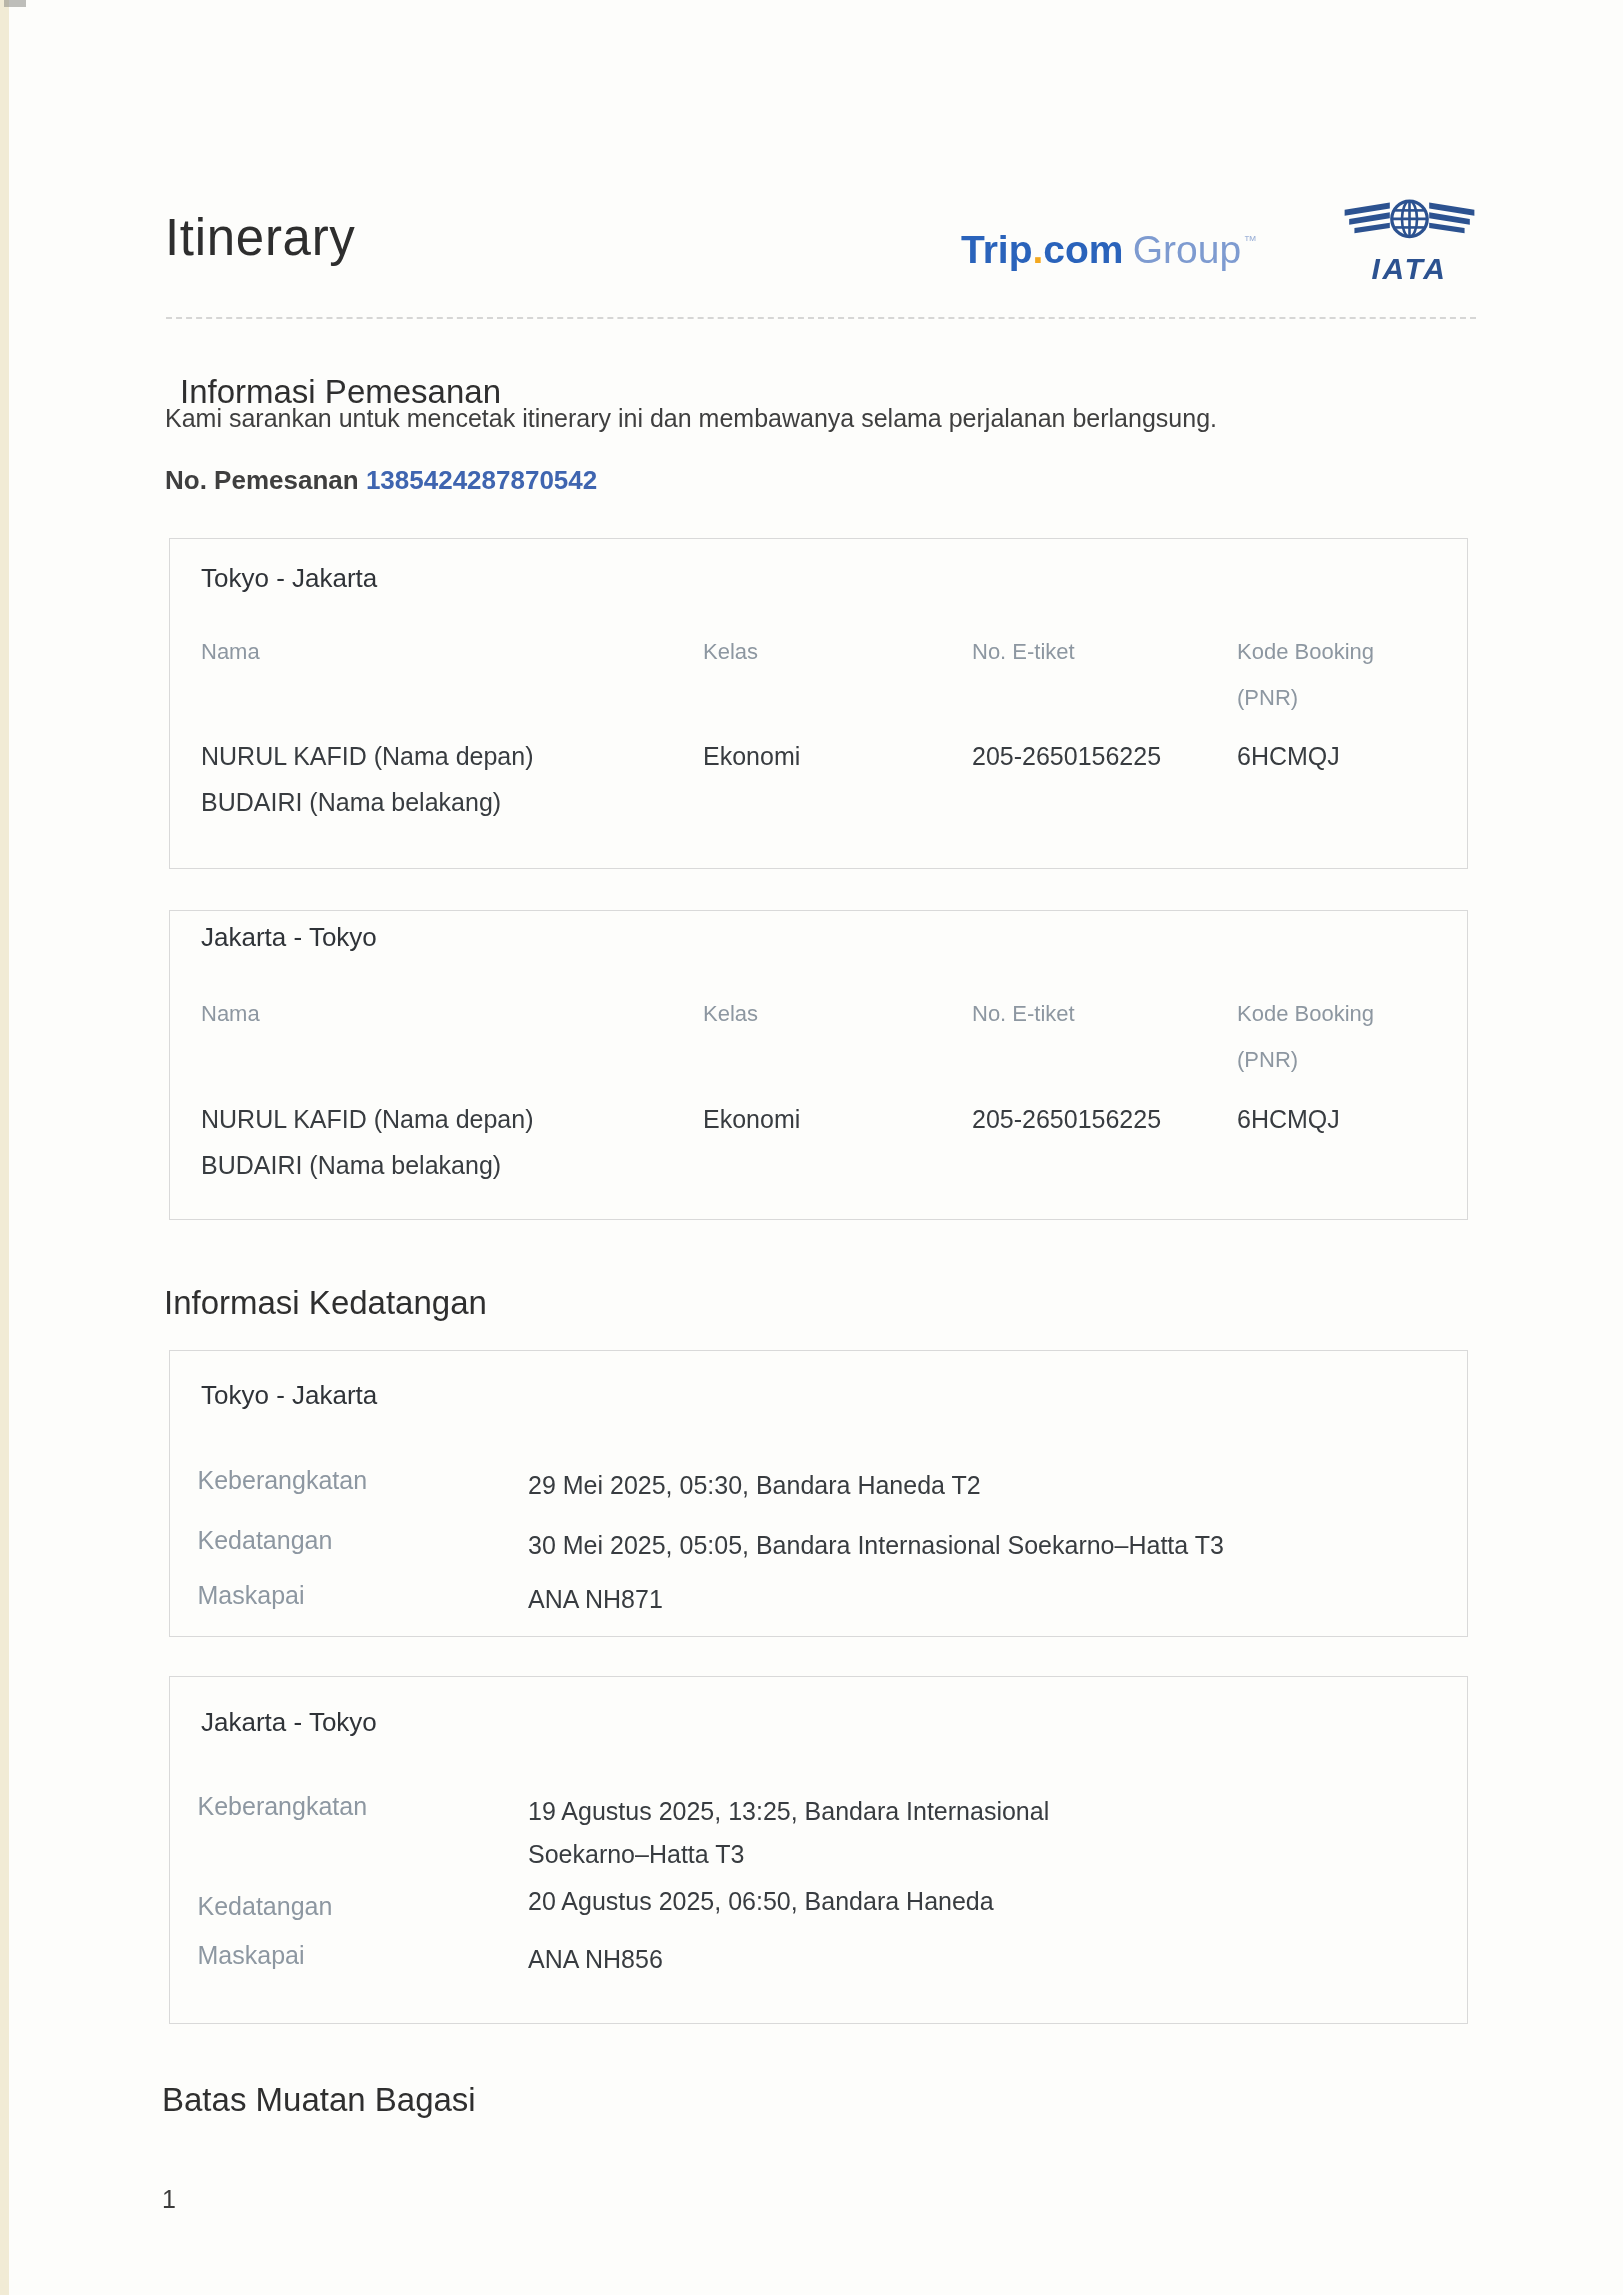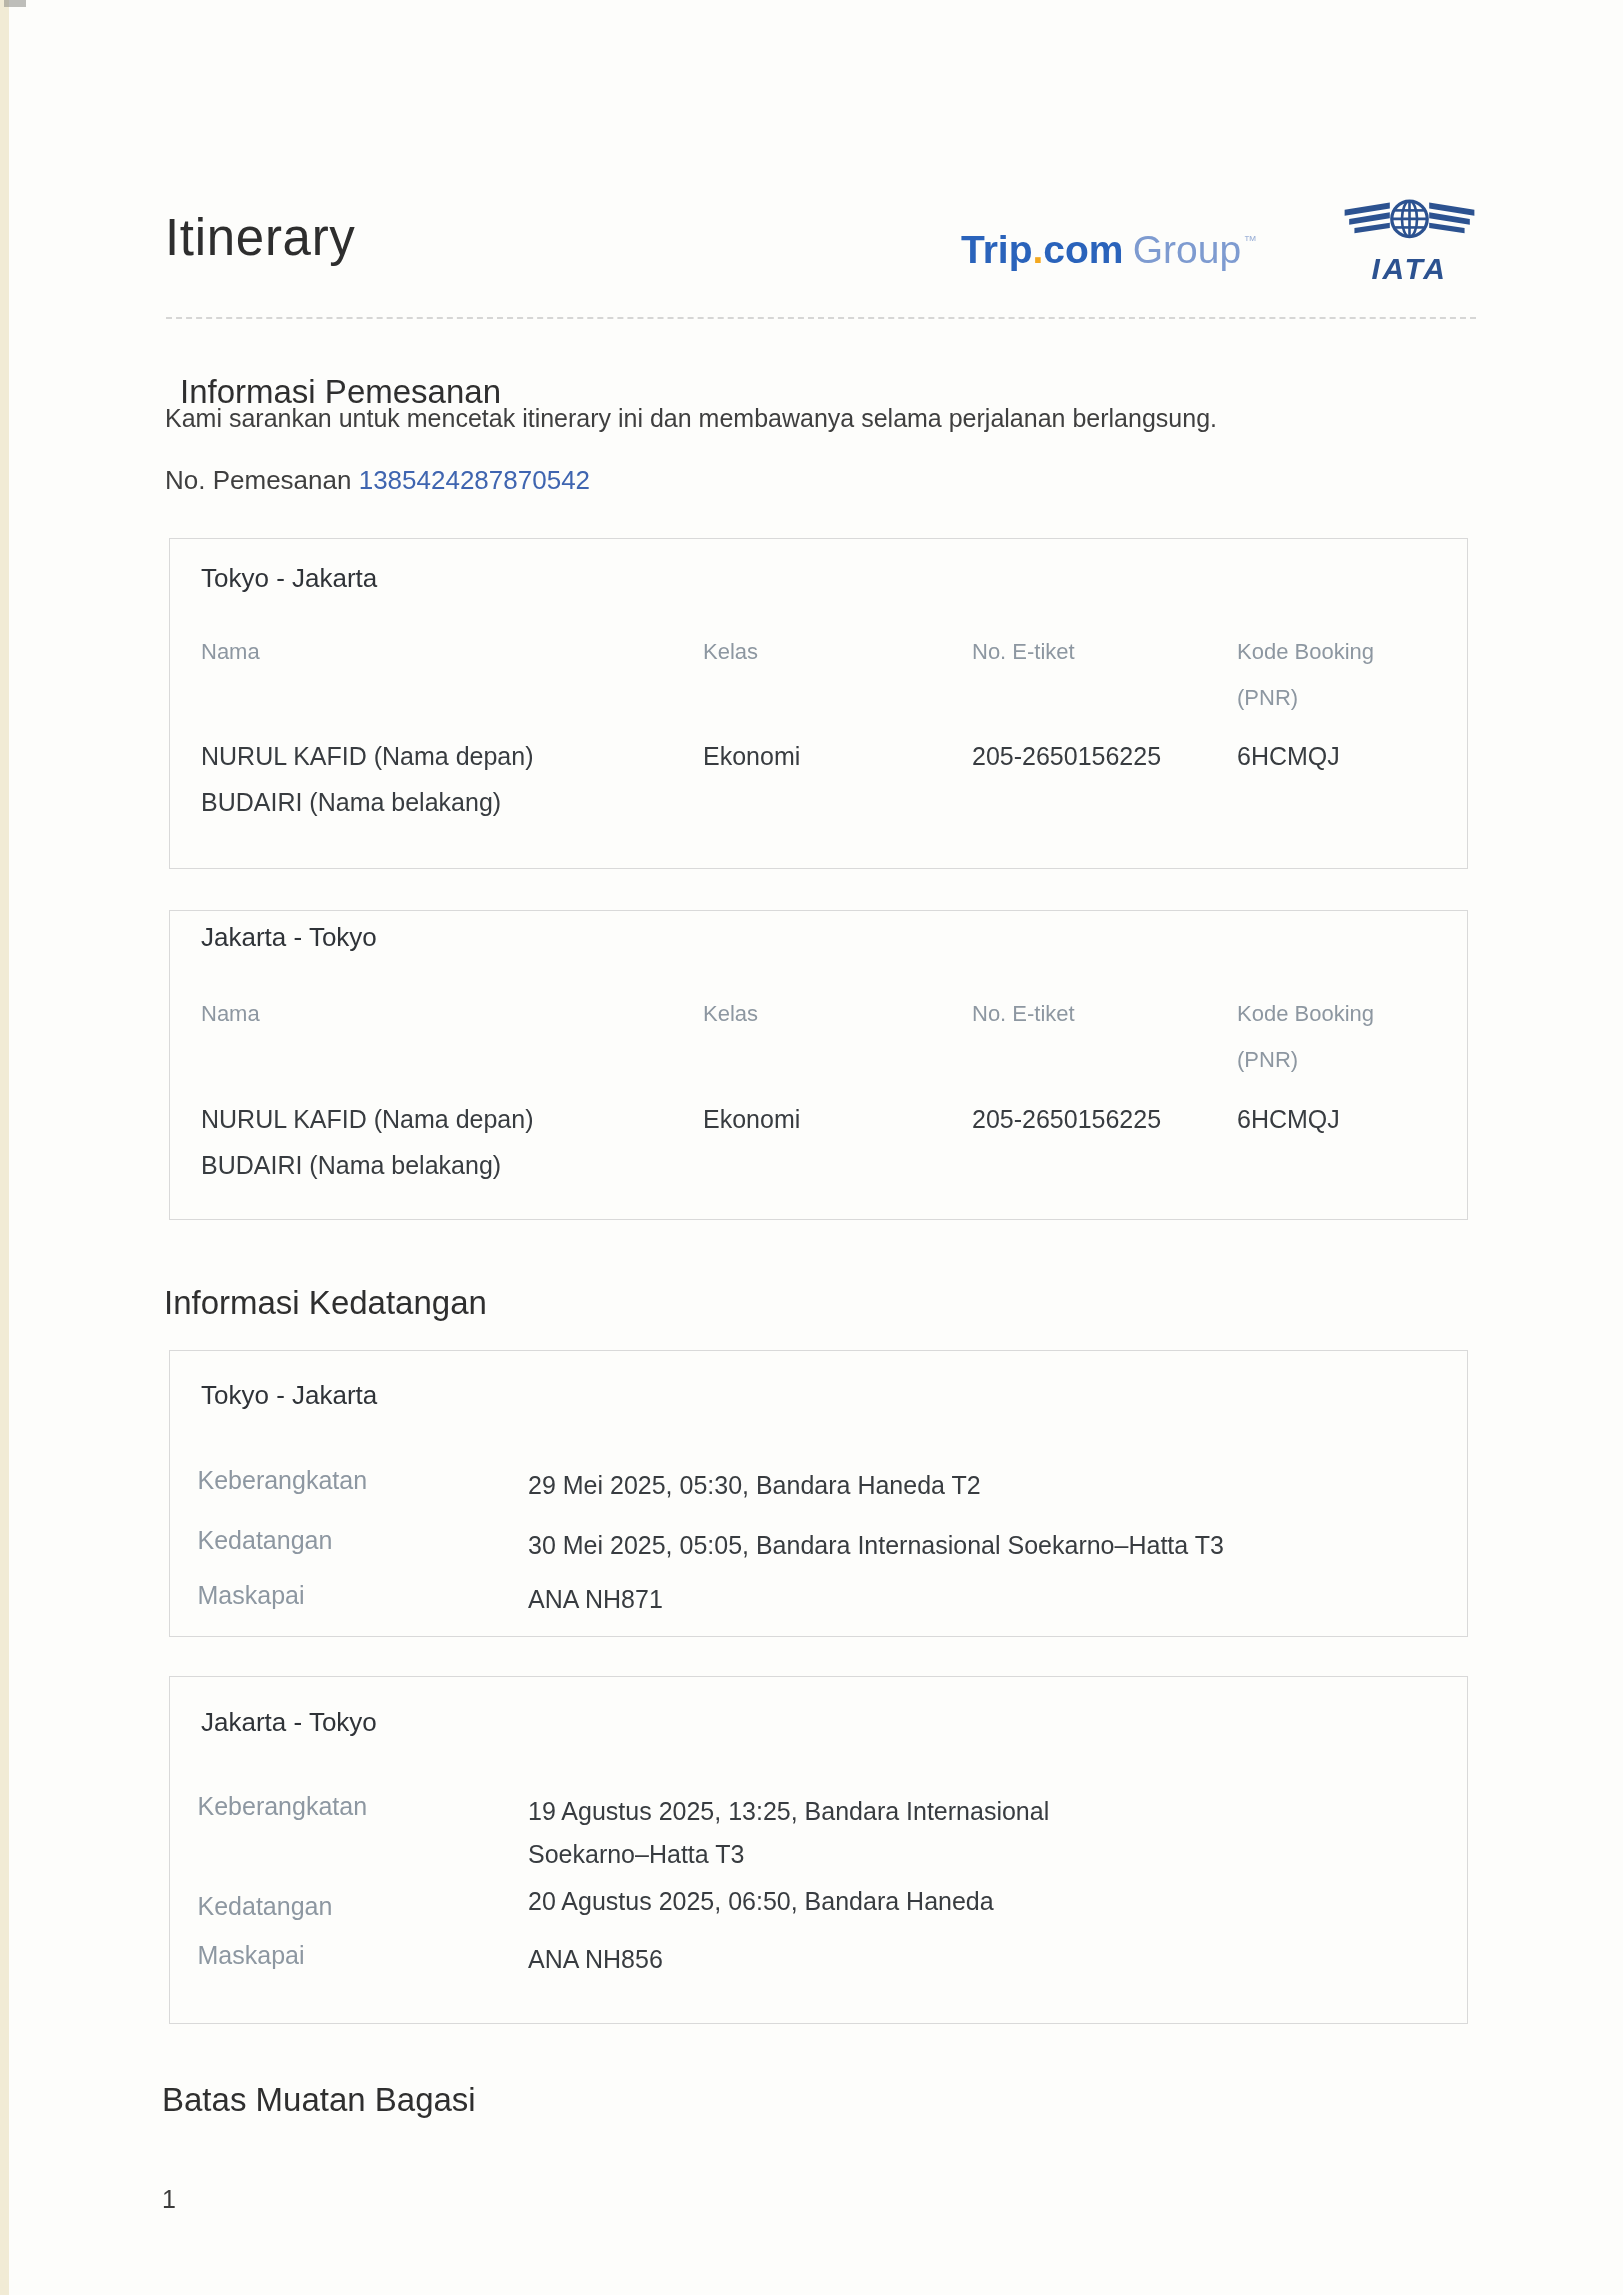--- a/index.html
+++ b/index.html
@@ -11,21 +11,21 @@
   .abs{position:absolute;}
   
   .edge-strip{left:0;top:0;width:8.5px;height:2295px;background:#f1ebd5;}
   .edge-mark{left:3.9px;top:0;width:22px;height:7.2px;background:#8a8a85;opacity:.55;}
   .rule{height:0;border-top:2px dashed #c9c9c9;opacity:.75;}
   
   .h1{font-size:51px;color:#2e2e2e;letter-spacing:0.7px;}
   .h2{font-size:33px;color:#2f2f2f;}
   .route{font-size:26px;color:#2f3338;}
   .note{font-size:25px;color:#3f3f3f;}
-  .order{font-size:26px;color:#3f3f3f;}
+  .order{font-size:26px;color:#3f3f3f;font-weight:bold;}
   .order .num{color:#3f65b0;}
   
   .box{left:169px;width:1297px;border:1.3px solid #d9d9d9;background:transparent;}
   .colhead{font-size:22px;color:#8d97a1;}
   .cell{font-size:25px;color:#383c40;line-height:46px;}
   .label{font-size:25px;color:#8d97a1;}
   .value{font-size:25px;color:#383c40;line-height:43px;}
   .preline{white-space:pre-line;}
   .pagenum{font-size:25px;color:#3b3b3b;}
   

